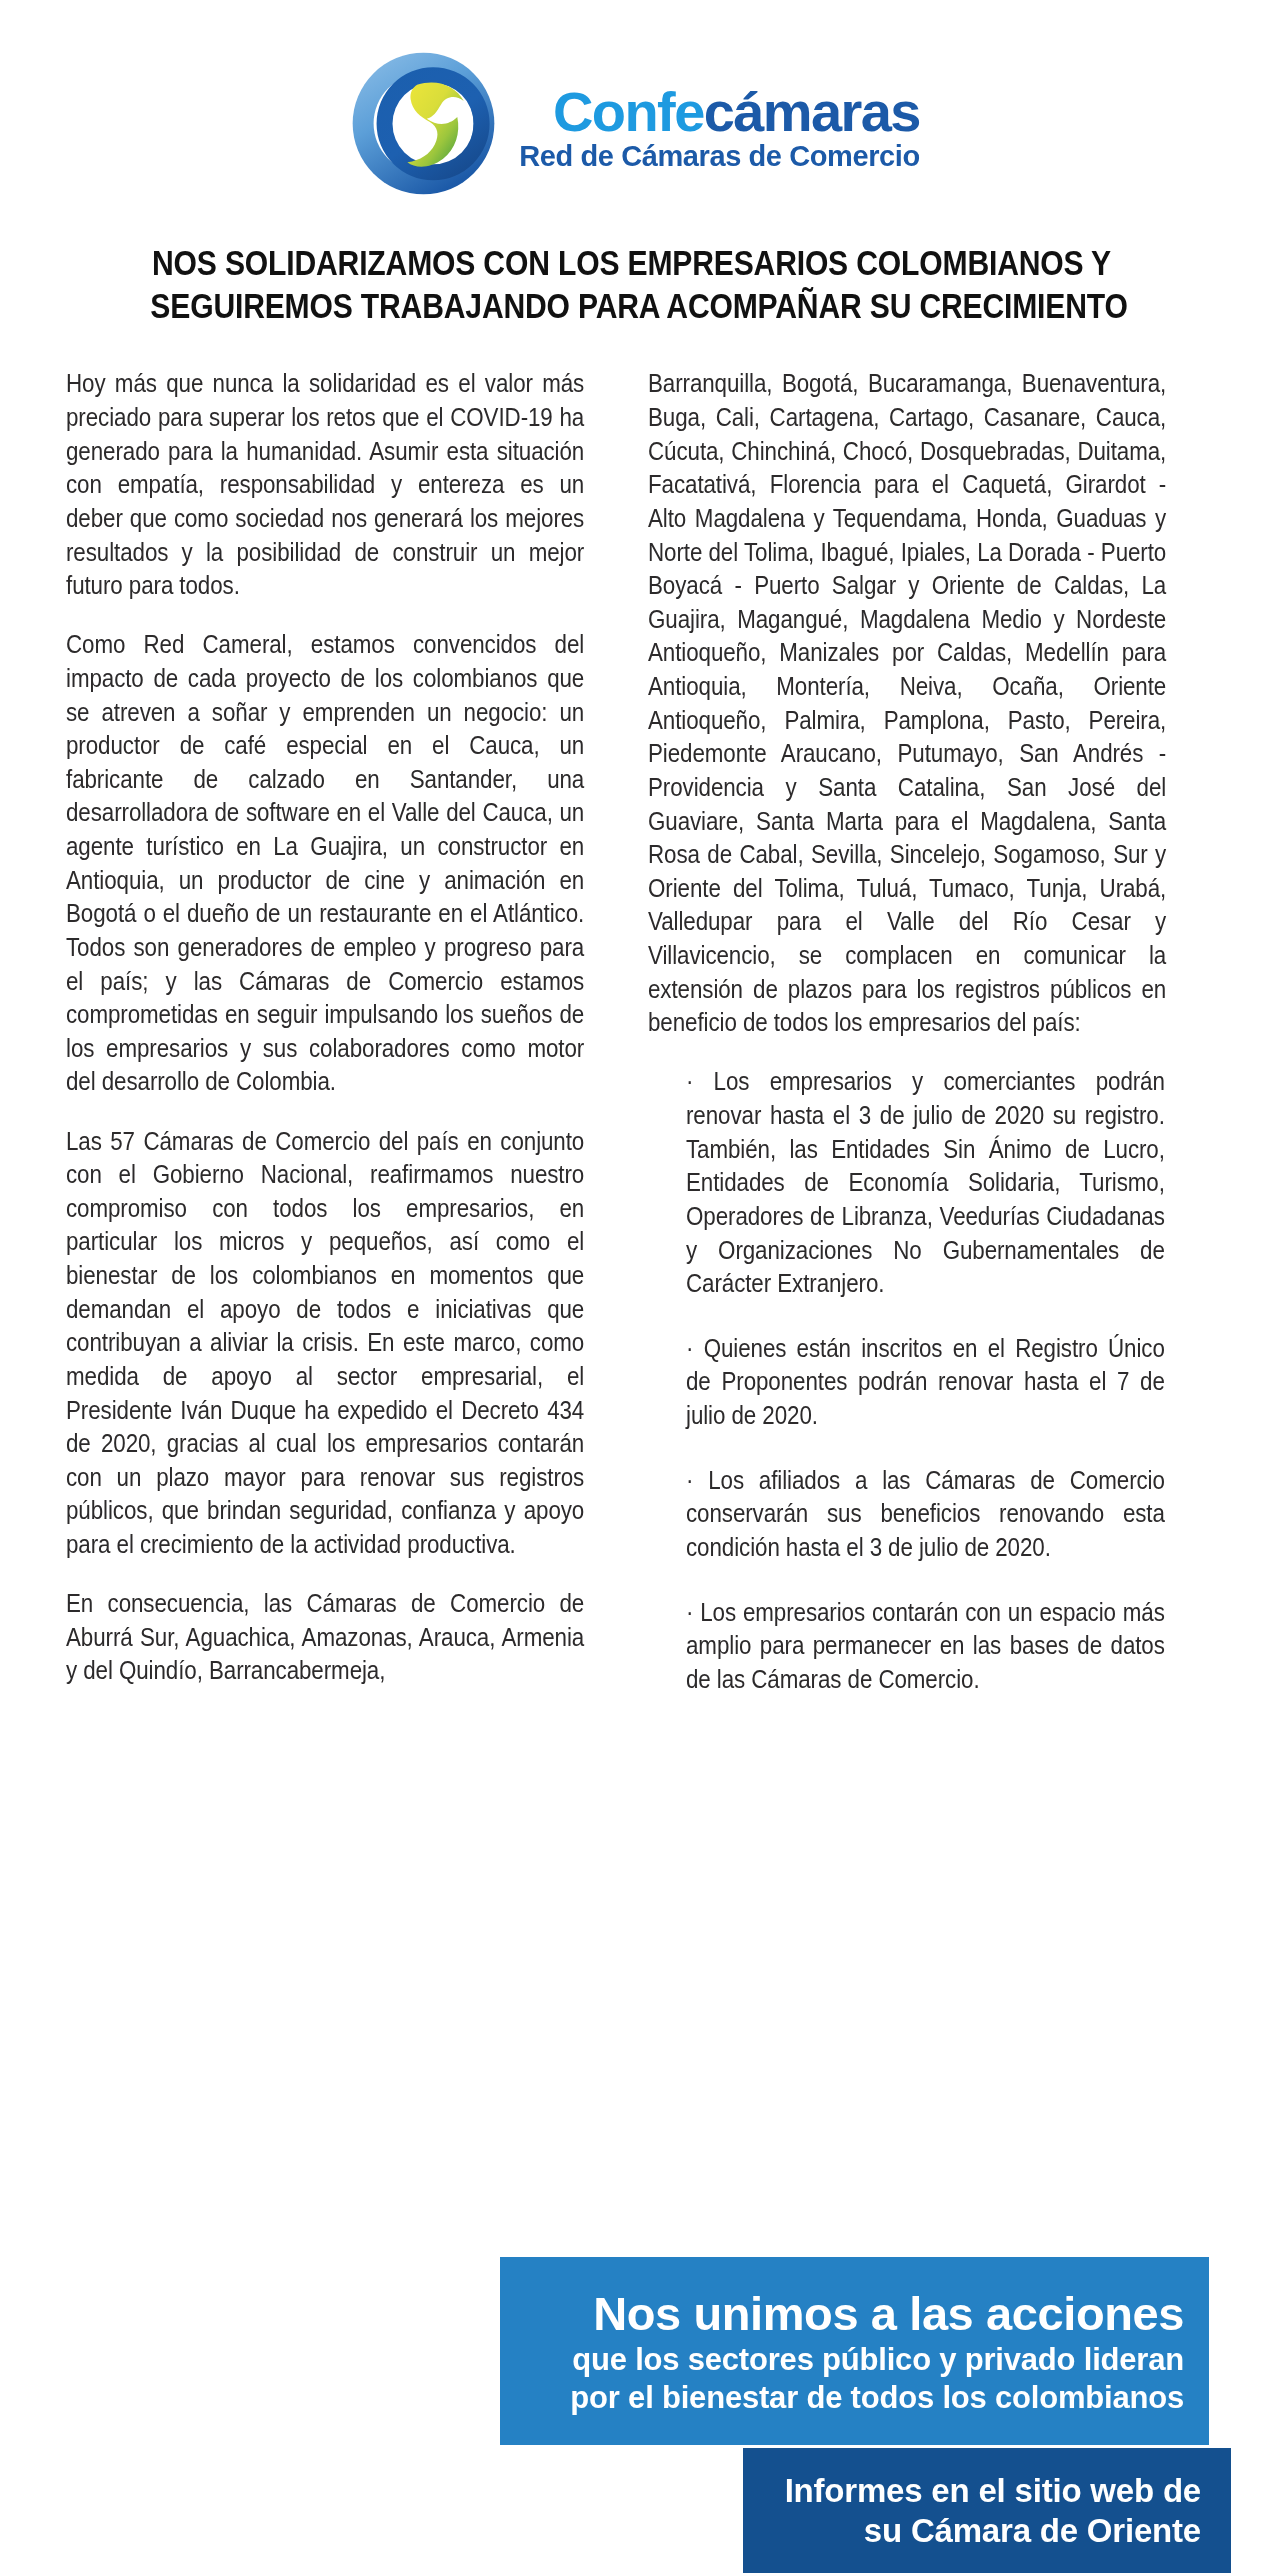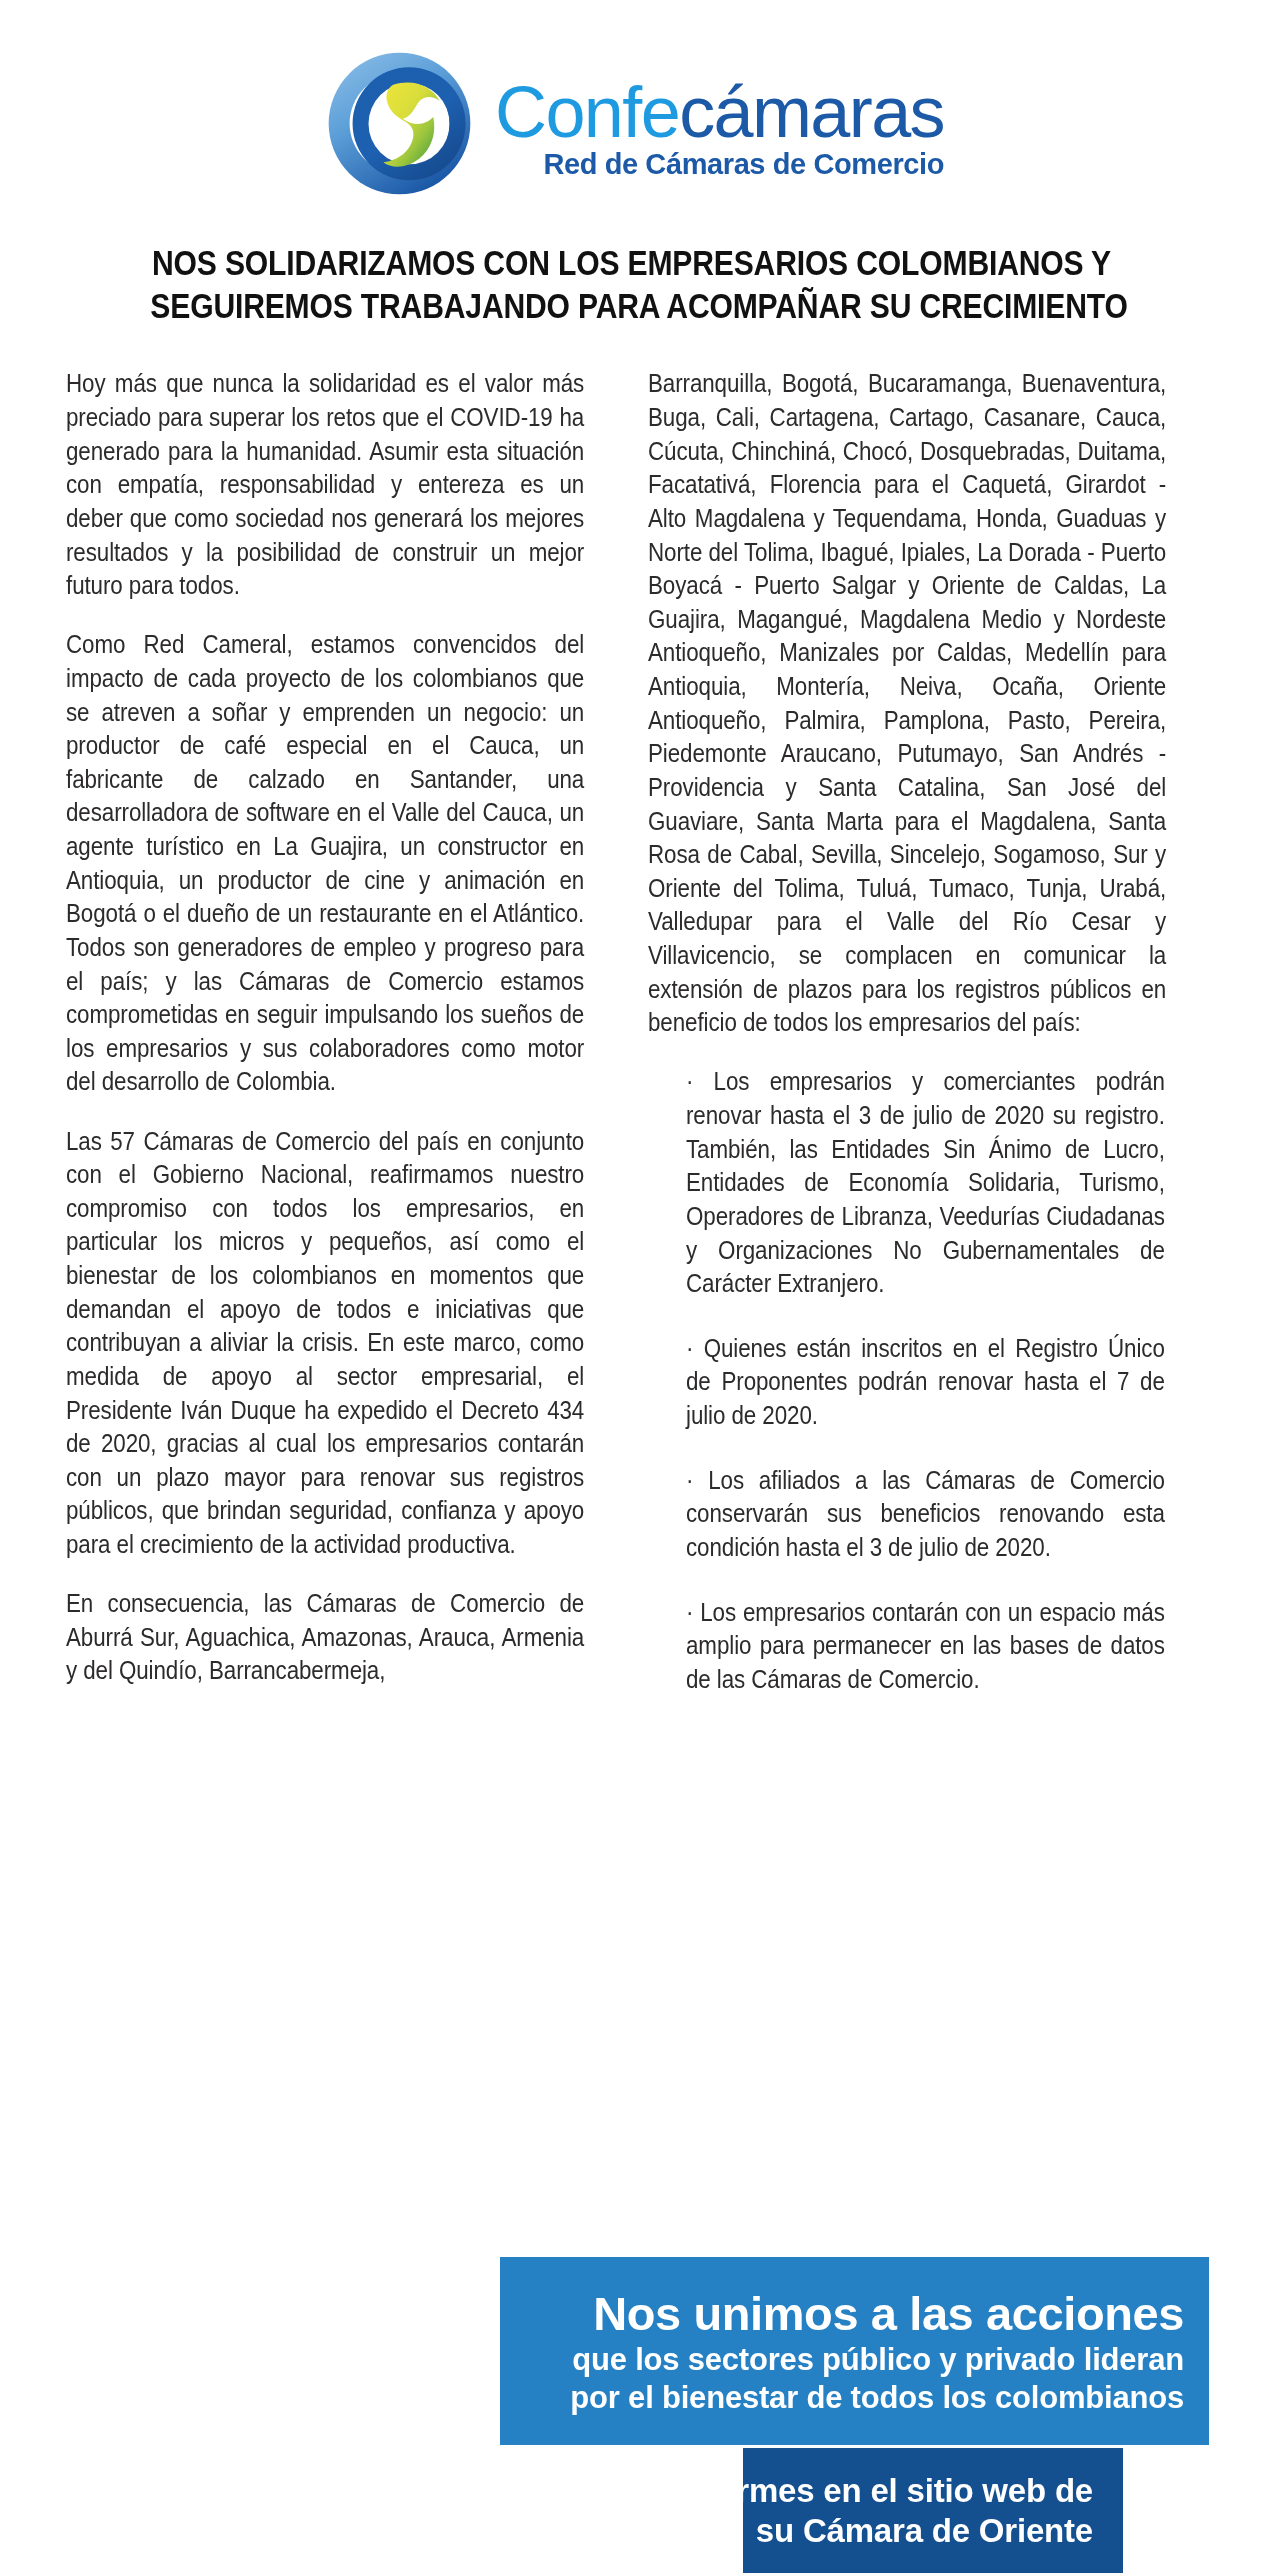--- a/index.html
+++ b/index.html
@@ -35,22 +35,22 @@
     flex: 0 0 auto;
   }
   .logo-text {
     display: flex;
     flex-direction: column;
     align-items: flex-end;
     margin-top: 11.5px;
   }
   .logo-word {
     font-family: "Liberation Sans", "DejaVu Sans", sans-serif;
-    font-weight: normal;
-    font-size: 72px;
+    font-weight: bold;
+    font-size: 56px;
     line-height: 0.95;
     letter-spacing: -1.6px;
     white-space: nowrap;
   }
   .logo-word .lw-a { color: #1e9ae0; }
   .logo-word .lw-b { color: #1c5aa8; }
   .logo-sub {
     font-family: "Liberation Sans", "DejaVu Sans", sans-serif;
     font-weight: bold;
     font-size: 29px;
@@ -157,21 +157,21 @@
     color: #ffffff;
     white-space: nowrap;
     letter-spacing: -0.2px;
   }
   .banner-l2 { margin-top: 3px; }
 
   .banner-sub {
     position: absolute;
     left: 743px;
     top: 191px;
-    width: 380px;
+    width: 488px;
     height: 125px;
     background: #14508f;
     box-sizing: border-box;
     display: flex;
     flex-direction: column;
     justify-content: center;
     align-items: flex-end;
     padding: 0 30px 0 25px;
   }
   .banner-sub-l {

